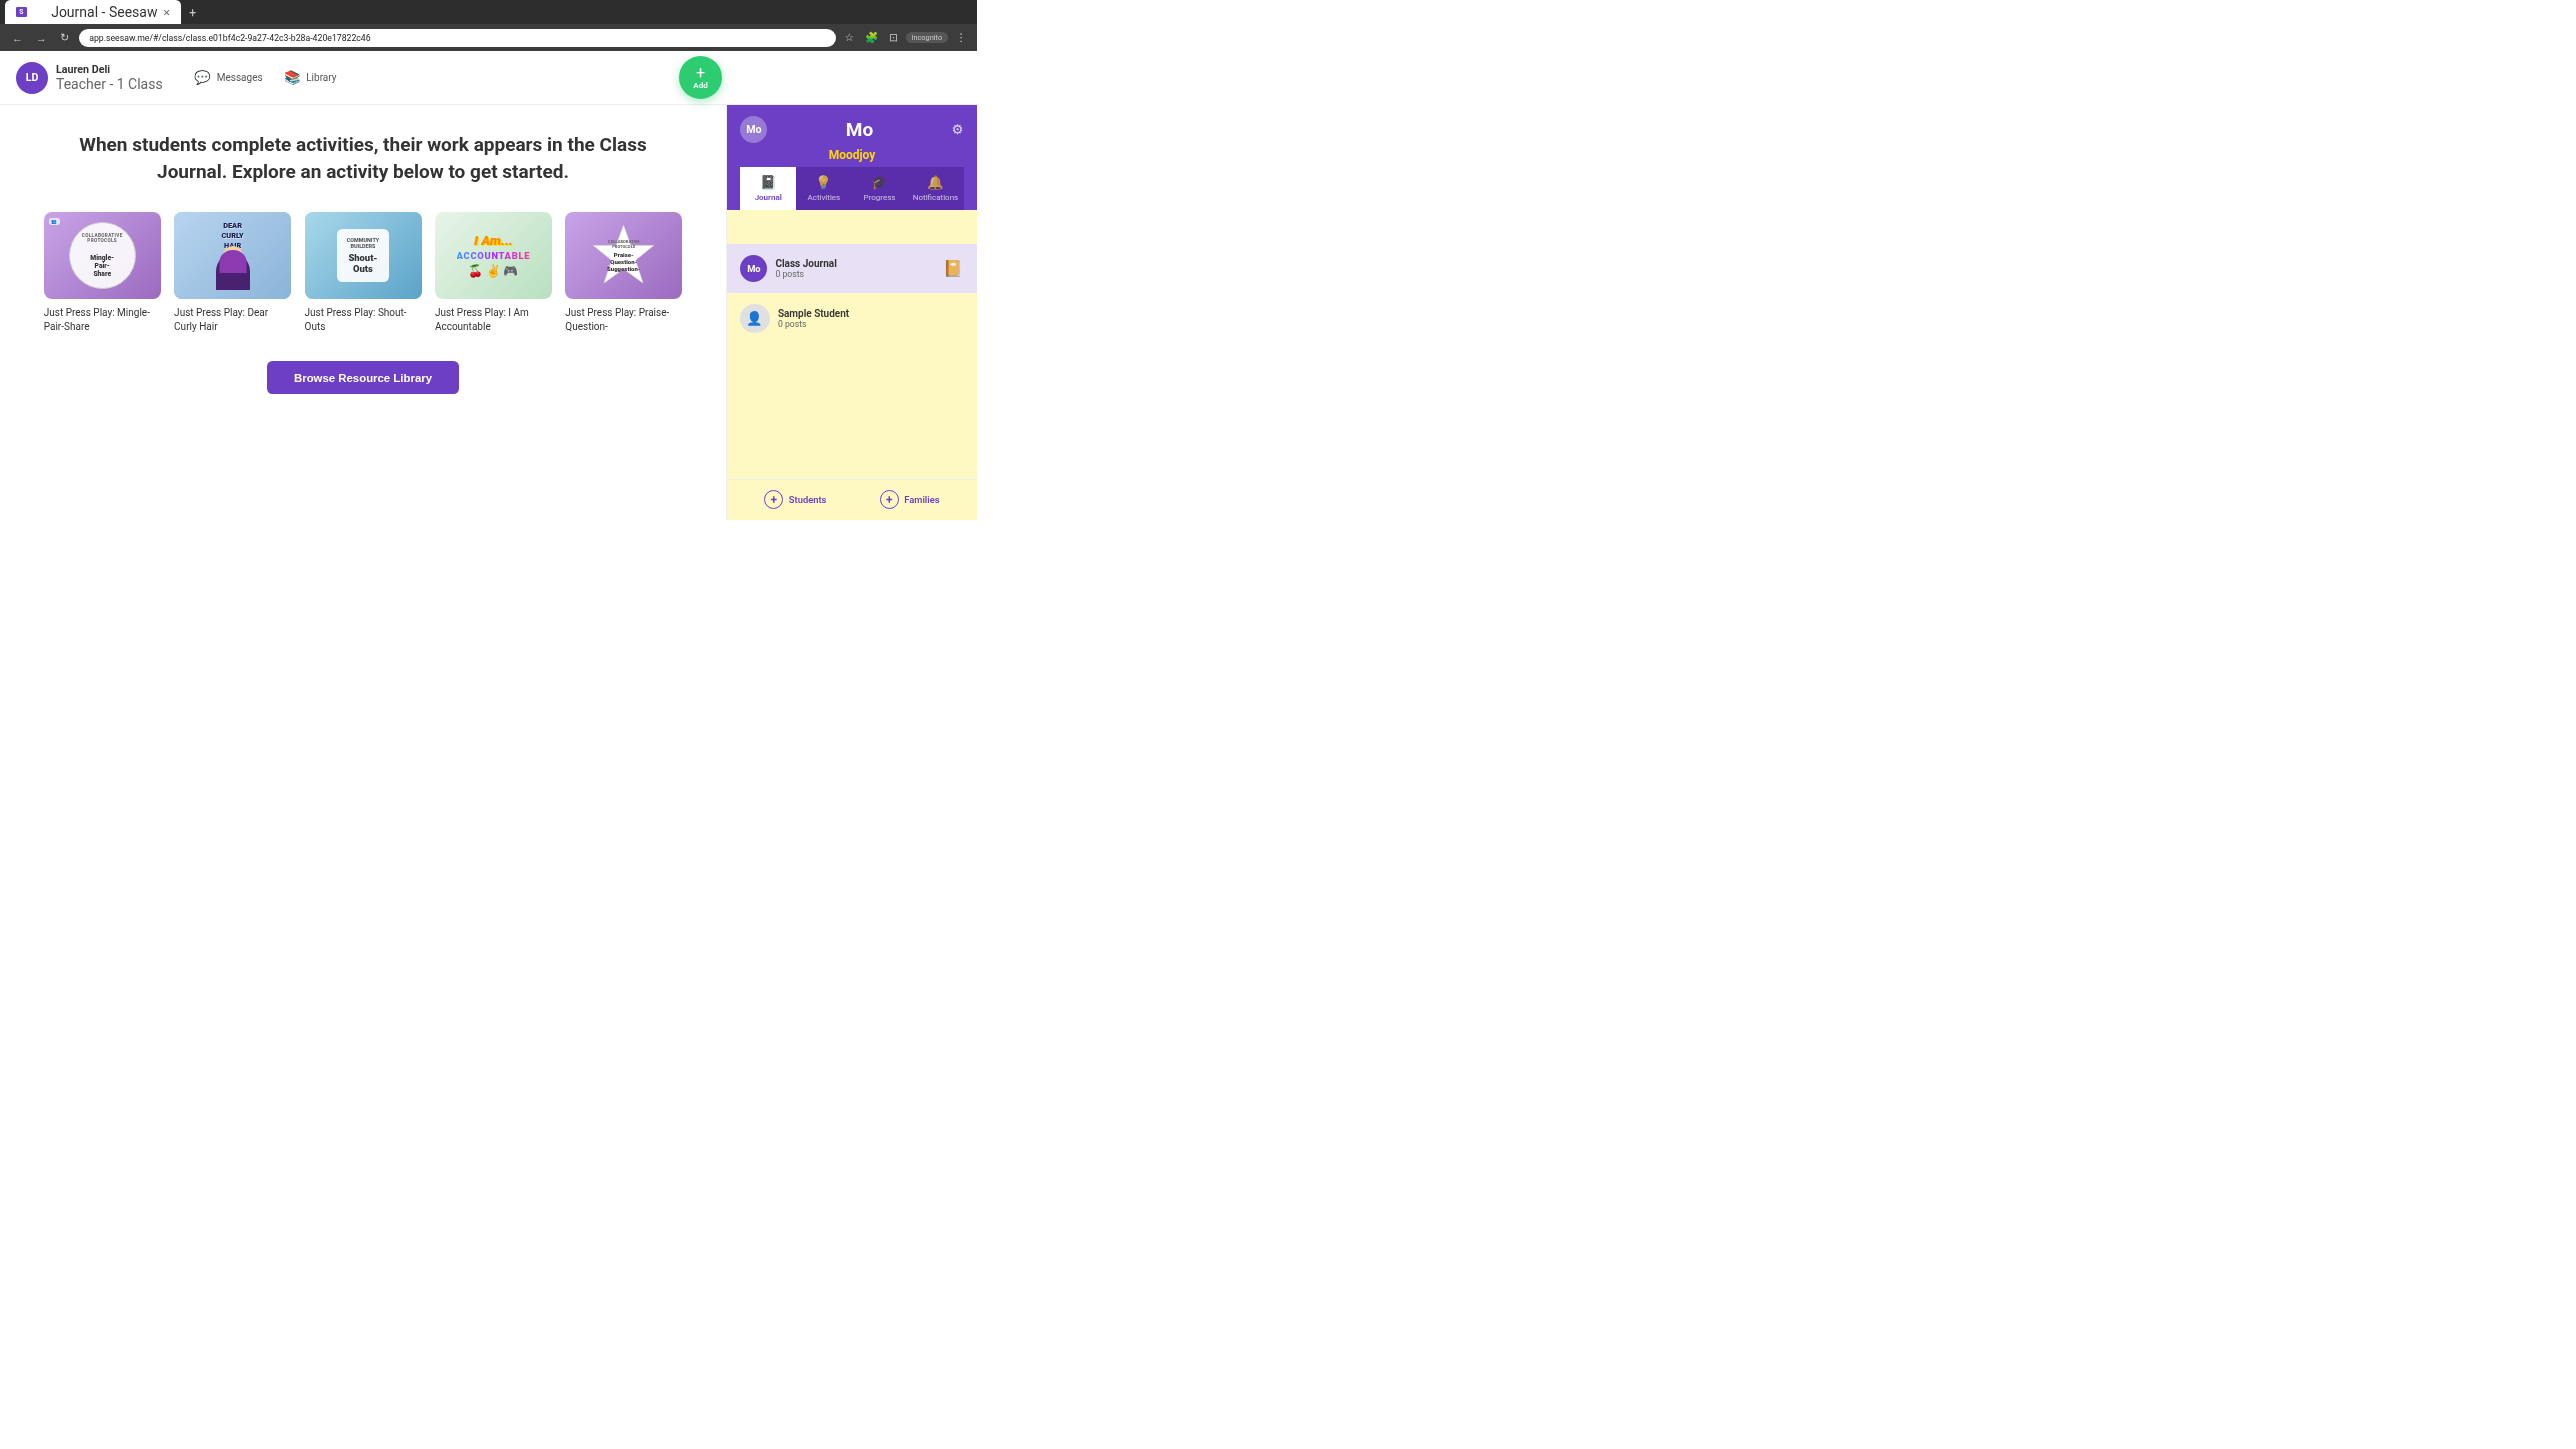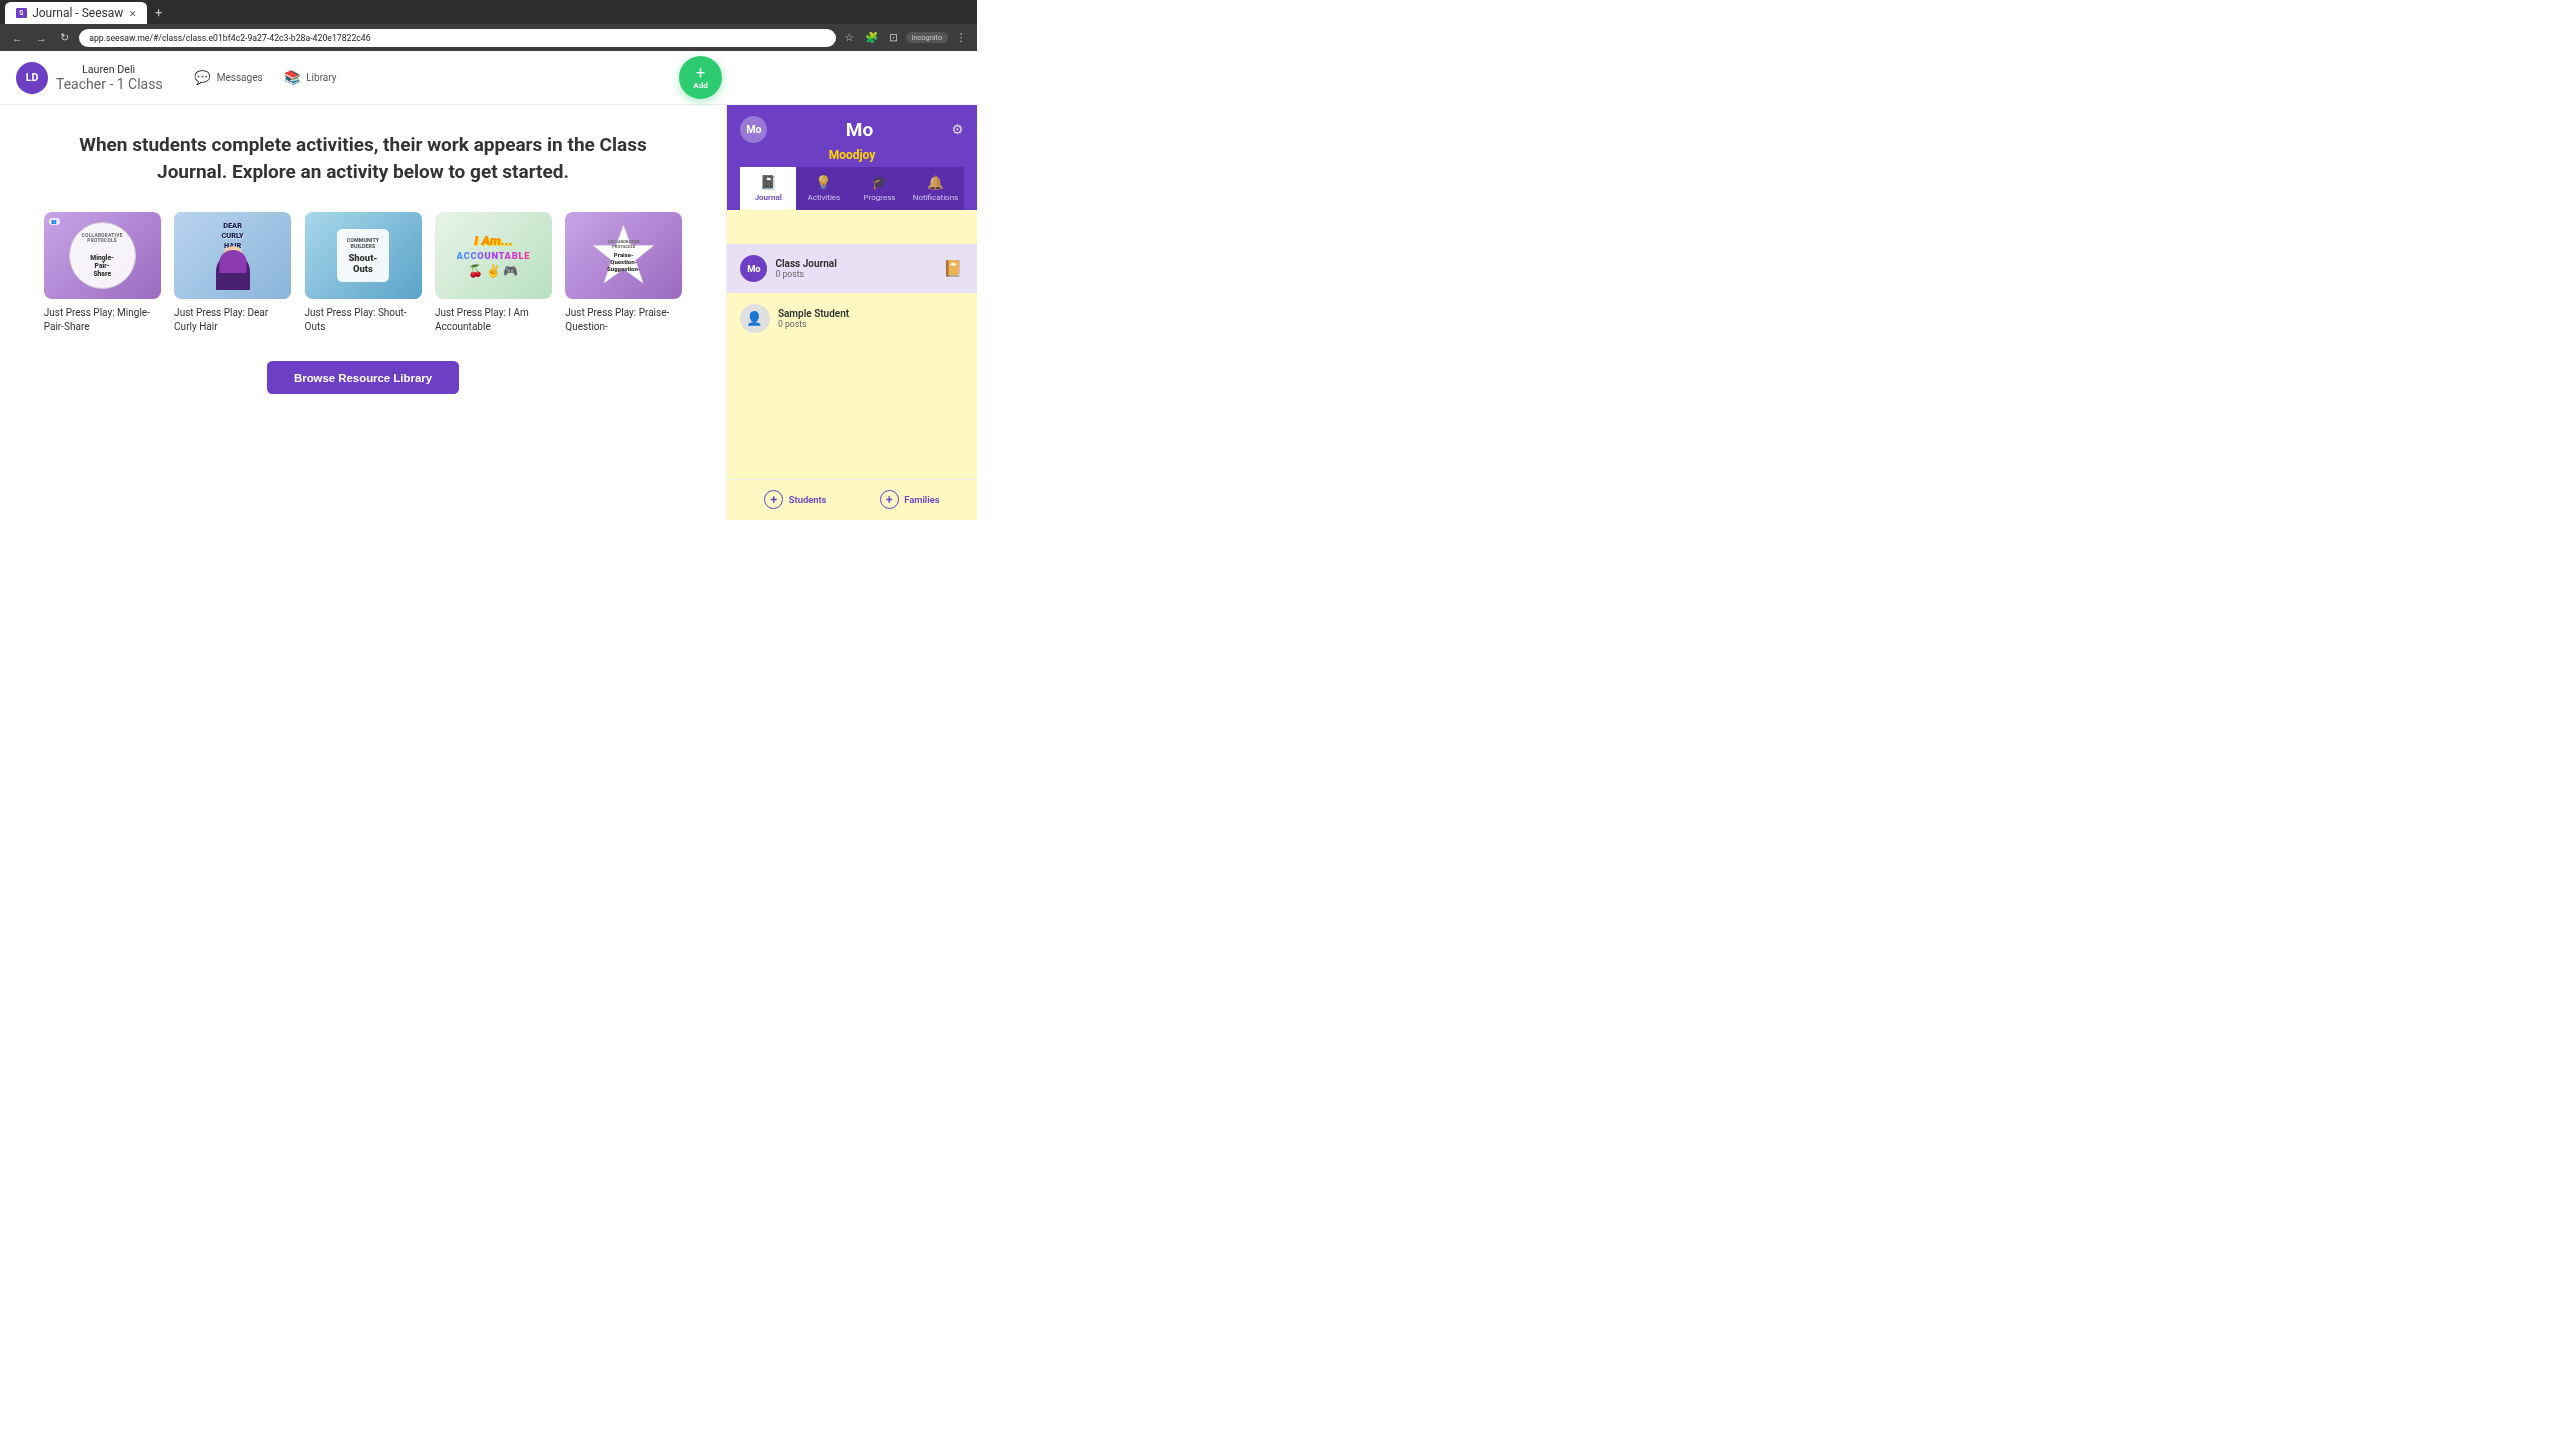--- a/index.html
+++ b/index.html
@@ -1,36 +1,36 @@
 <!DOCTYPE html>
 <html style="font-size:10.7px"><head>
   <meta charset="utf-8">
   <style>
     * { margin: 0; padding: 0; box-sizing: border-box; }
     body { font-family: -apple-system, BlinkMacSystemFont, 'Segoe UI', Roboto, sans-serif; background: #fff; width: 977px; height: 547px; overflow: hidden; position: relative; }
     .browser-tab-bar { background: #2d2d2d; height: 24px; display: flex; align-items: flex-end; padding: 0 5.4px; }
     .browser-tab { background: #fff; border-radius: 5.4px 5.4px 0 0; padding: 4px 10.7px; display: flex; align-items: center; gap: 5.4px; min-width: 121px; }
     .tab-favicon { width: 10.7px; height: 10.7px; background: #6c3fc5; border-radius: 1.3px; display: flex; align-items: center; justify-content: center; color: white; font-size: 6.7px; font-weight: bold; }
-    .tab-title { font-size: 12px; color: #333; flex: 1; }
+    .tab-title { font-size: 14px; color: #333; flex: 1; margin-left: 19px; }
     .tab-close { font-size: 9.4px; color: #666; cursor: pointer; }
     .tab-new { background: transparent; padding: 4px 8px; color: #ccc; font-size: 12px; cursor: pointer; }
     .browser-toolbar { background: #3c3c3c; height: 27px; display: flex; align-items: center; padding: 0 8px; gap: 5.4px; }
     .nav-btn { background: none; border: none; color: #ccc; font-size: 10.7px; cursor: pointer; padding: 2.7px 4px; border-radius: 2.7px; }
     .address-bar { flex: 1; background: #fff; border-radius: 13.4px; padding: 4px 10.7px; font-size: 8.7px; color: #333; display: flex; align-items: center; }
     .address-text { flex: 1; font-size: 8.7px; color: #1a1a1a; }
     .toolbar-icons { display: flex; align-items: center; gap: 5.4px; }
     .toolbar-icon { color: #ccc; font-size: 10.7px; cursor: pointer; padding: 2.7px; }
     .incognito-badge { background: #555; color: #ccc; font-size: 7.4px; padding: 1.3px 5.4px; border-radius: 8px; }
 
     
     .app { display: flex; flex-direction: column; height: calc(547px - 78px); }
     .app-header { background: #fff; height: 54px; display: flex; align-items: center; padding: 12px 16px; border-bottom: 0.7px solid #eee; position: relative; }
     .user-info { display: flex; align-items: center; gap: 8px; }
     .user-avatar { width: 32px; height: 32px; background: #6c3fc5; border-radius: 50%; display: flex; align-items: center; justify-content: center; color: white; font-weight: bold; font-size: 10.7px; }
-    .user-details h3 { font-size: 10.7px; font-weight: 400; color: #333; margin-left: 26px; }
+    .user-details h3 { font-size: 10.7px; font-weight: 700; color: #333; }
     .user-details p { font-size: 14px; color: #666; }
     .header-nav { display: flex; align-items: center; gap: 21.5px; margin-left: 32px; }
     .nav-item { display: flex; align-items: center; gap: 5.4px; color: #555; font-size: 10px; cursor: pointer; }
     .nav-icon { font-size: 13.4px; }
     .add-btn { position: absolute; right: 255px; width: 43px; height: 43px; background: #2ecc71; border-radius: 50%; display: flex; flex-direction: column; align-items: center; justify-content: center; cursor: pointer; box-shadow: 0 2.7px 8px rgba(46,204,113,0.4); }
     .add-btn .plus { font-size: 16px; color: white; line-height: 1; }
     .add-btn .add-label { font-size: 8px; color: white; font-weight: 600; }
 
     
     .app-body { display: flex; flex: 1; overflow: hidden; }

